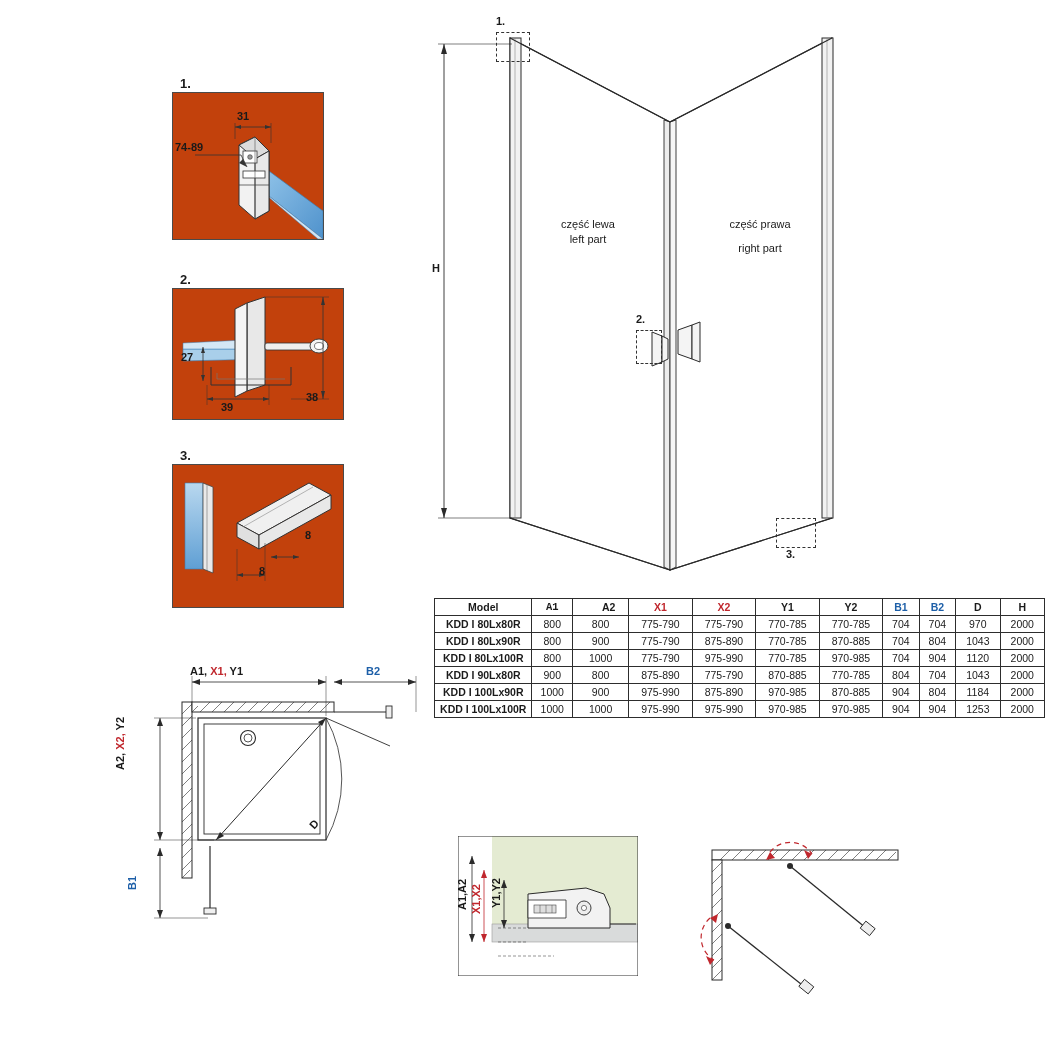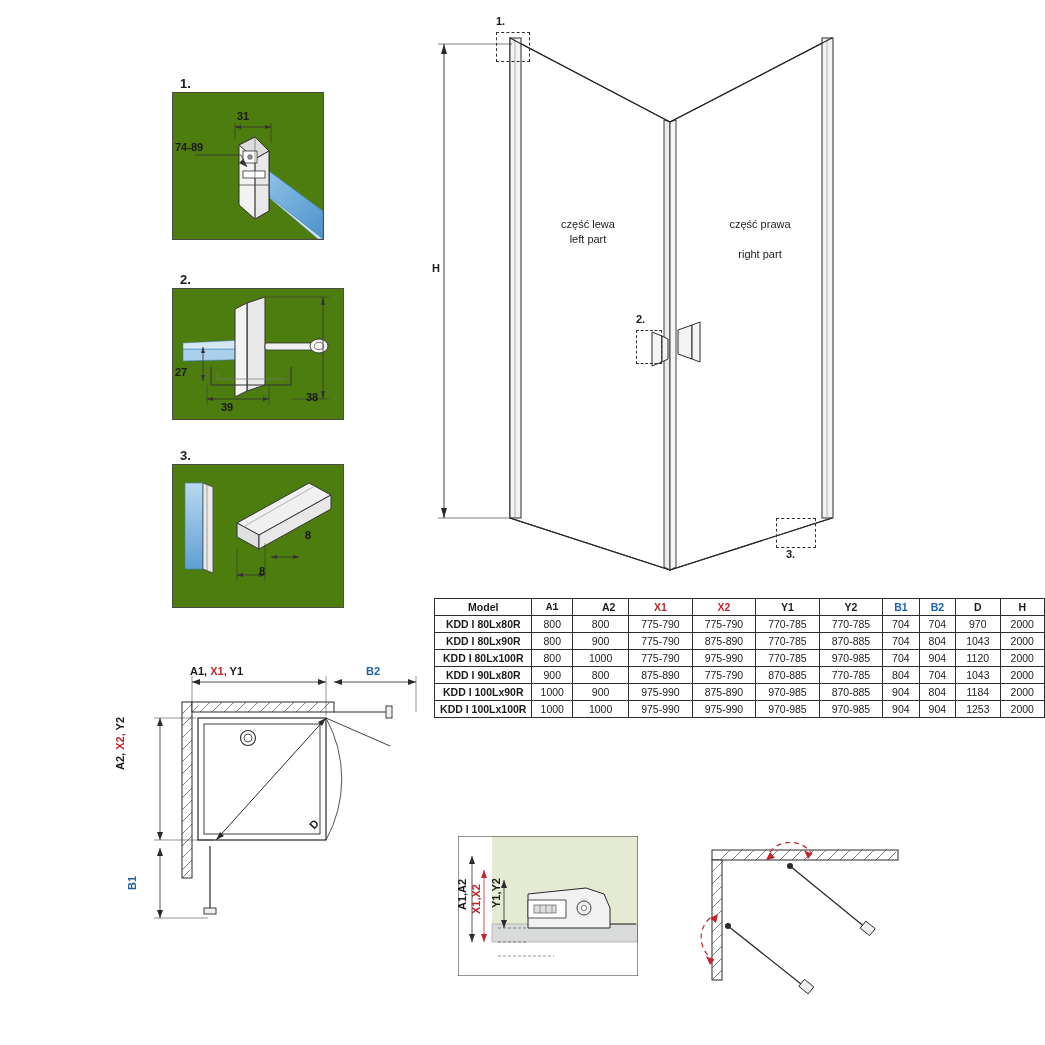--- a/index.html
+++ b/index.html
@@ -18,21 +18,21 @@
   .abs { position: absolute; }
   .lbl { font-size: 11px; color: #1a1a1a; white-space: nowrap; }
   .lbl-b { font-weight: bold; }
   .blue { color: #1d5fa8; }
   .red { color: #c0272d; }
 
   
   .detail-box {
     position: absolute;
     border: 1px solid #4a4a4a;
-    background: #4d7c0f;
+    background: #c2410c;
     box-sizing: border-box;
   }
   .detail-num {
     position: absolute;
     font-size: 13px;
     font-weight: bold;
   }
 
   .dash-box {
     position: absolute;
@@ -131,21 +131,21 @@
     <polygon points="96,110 90,108 90,112" fill="#333"></polygon>
     <line x1="34" y1="96" x2="34" y2="116" stroke="#333" stroke-width="0.5"></line>
     <line x1="96" y1="96" x2="96" y2="116" stroke="#333" stroke-width="0.5"></line>
 
     <line x1="150" y1="8" x2="150" y2="110" stroke="#333" stroke-width="0.8"></line>
     <polygon points="150,8 148,16 152,16" fill="#333"></polygon>
     <polygon points="150,110 148,102 152,102" fill="#333"></polygon>
     <line x1="92" y1="8" x2="156" y2="8" stroke="#333" stroke-width="0.5"></line>
     <line x1="118" y1="110" x2="156" y2="110" stroke="#333" stroke-width="0.5"></line>
   </svg>
-  <div class="abs lbl lbl-b" style="left:2px; top:62px;margin-top:15px;">27</div>
+  <div class="abs lbl lbl-b" style="left:8px; top:62px;">27</div>
   <div class="abs lbl lbl-b" style="left:48px; top:112px;">39</div>
   <div class="abs lbl lbl-b" style="left:133px; top:102px;">38</div>
 </div>
 
 <div class="detail-num" style="left:180px; top:448px;">3.</div>
 <div class="detail-box" style="left:172px; top:464px; width:172px; height:144px;">
   <svg width="170" height="142" viewBox="0 0 170 142">
 
     <polygon points="12,18 30,18 30,104 12,104" fill="url(#g2)" stroke="#3a7fb5" stroke-width="0.6"></polygon>
     <polygon points="30,18 40,22 40,108 30,104" fill="#e9e9e9" stroke="#444" stroke-width="0.8"></polygon>
@@ -208,21 +208,21 @@
 
   <div class="abs lbl lbl-b" style="left:12px; top:252px;">H</div>
 
   <div class="abs" style="left:108px; top:208px; width:120px; text-align:center;">
     <div class="lbl">część lewa</div>
     <div class="lbl" style="margin-top:3px;">left part</div>
   </div>
 
   <div class="abs" style="left:280px; top:208px; width:120px; text-align:center;">
     <div class="lbl">część prawa</div>
-    <div class="lbl" style="margin-top:18px;">right part</div>
+    <div class="lbl" style="margin-top:12px;">right part</div>
   </div>
 
   <div class="dash-box" style="left:76px; top:22px; width:34px; height:30px;"></div>
   <div class="abs lbl lbl-b" style="left:76px; top:5px;">1.</div>
 
   <div class="dash-box" style="left:216px; top:320px; width:26px; height:34px;"></div>
   <div class="abs lbl lbl-b" style="left:216px; top:303px;">2.</div>
 
   <div class="dash-box" style="left:356px; top:508px; width:40px; height:30px;"></div>
   <div class="abs lbl lbl-b" style="left:366px; top:538px;">3.</div>

